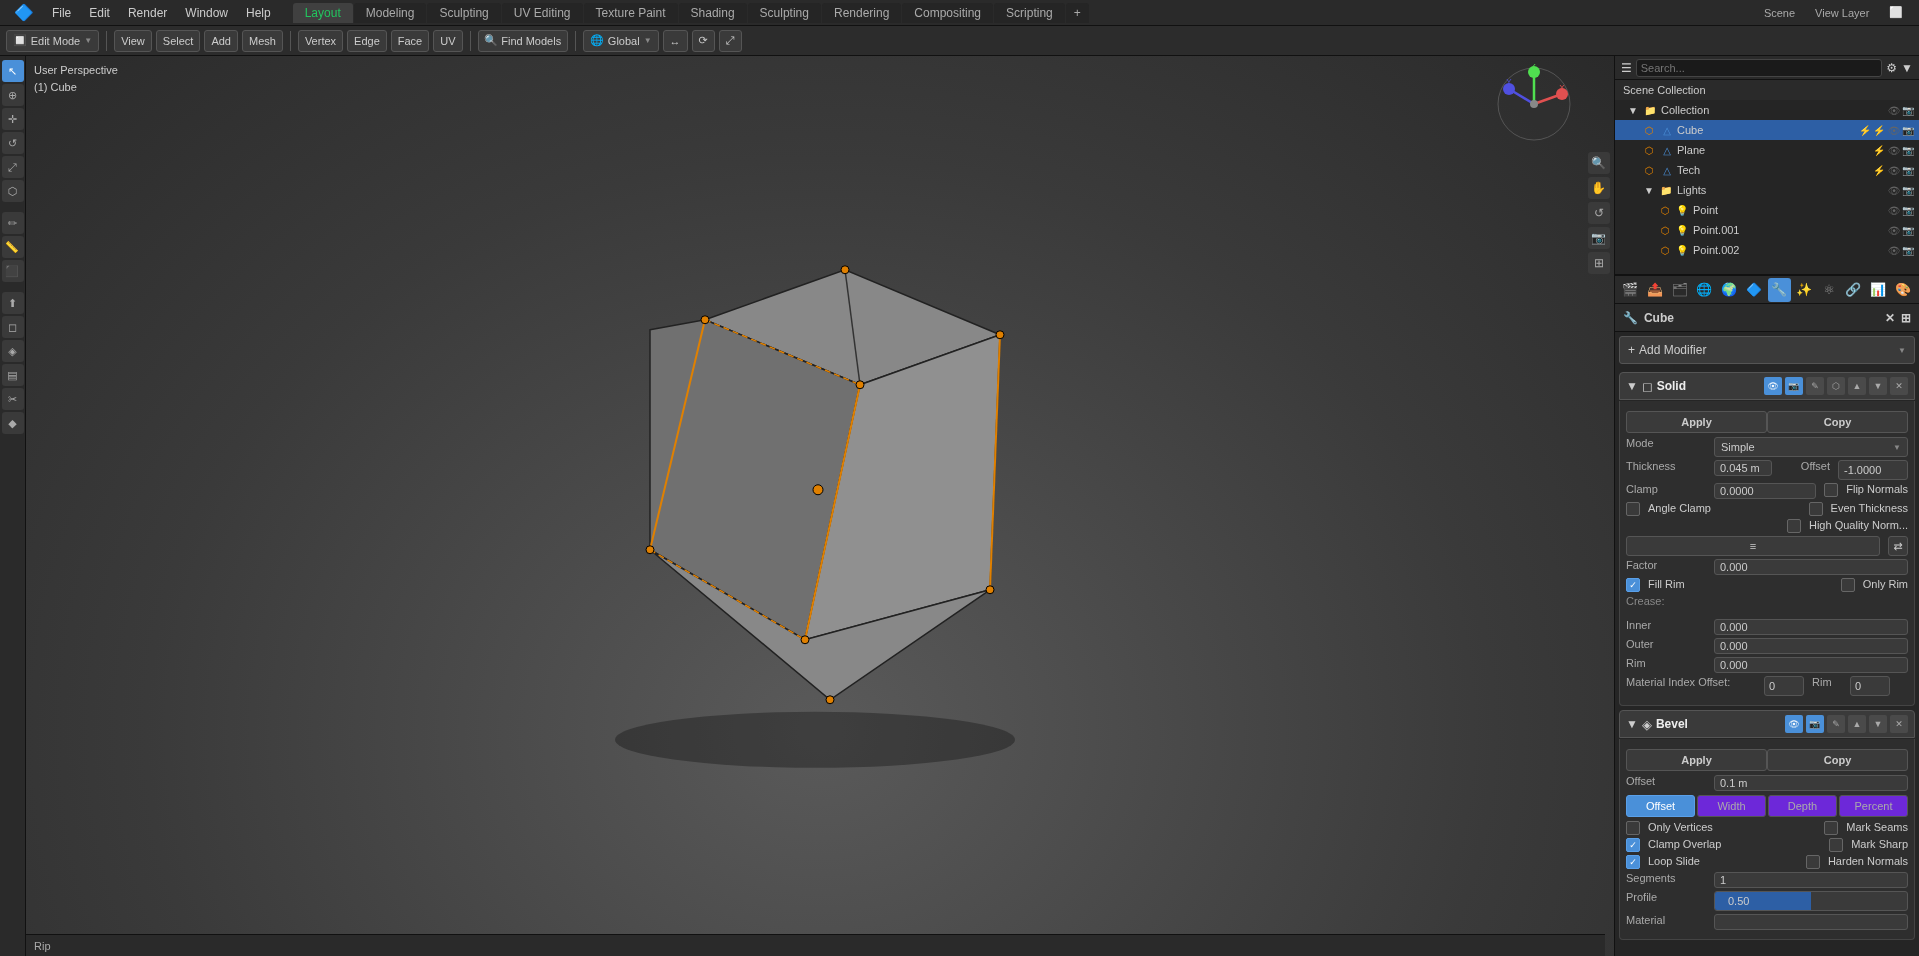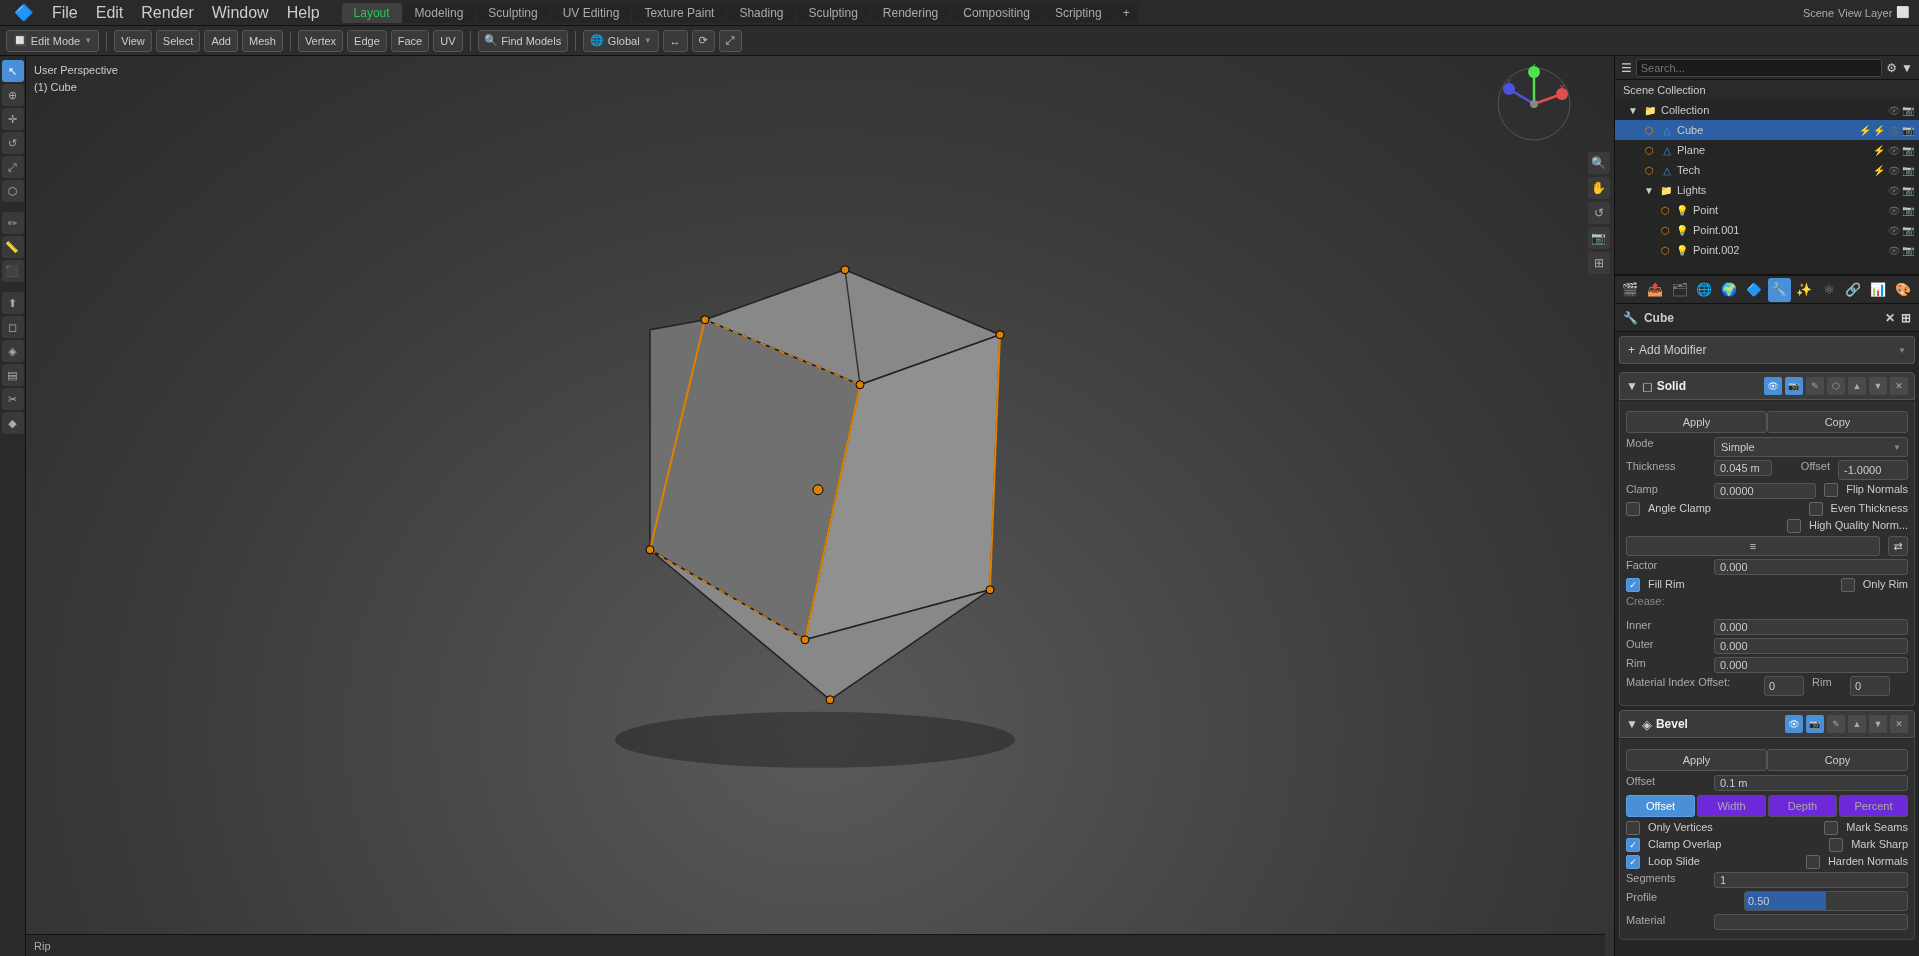--- a/index.html
+++ b/index.html
@@ -26,21 +26,21 @@
     }
     .top-menu-left {
       display: flex;
       align-items: center;
       padding: 0 6px;
       gap: 2px;
     }
     .menu-item {
       padding: 2px 8px;
       color: #ccc;
-      font-size: 16px;
+      font-size: 12px;
       cursor: pointer;
       border-radius: 3px;
     }
 
     
     .workspace-tabs {
       display: flex;
       align-items: center;
       flex: 1;
       padding-left: 8px;
@@ -56,22 +56,22 @@
       border-bottom: none;
     }
     .workspace-tab.active {
       background: #404040;
       color: #22c55e;
     }
 
     .top-right-icons {
       display: flex;
       align-items: center;
-      gap: 4px;
-      padding-right: 9px;
+      gap: 20px;
+      padding-right: 16px;
       color: #aaa;
       font-size: 11px;
     }
 
     
     .toolbar {
       height: 30px;
       background: #2c2c2c;
       display: flex;
       align-items: center;
@@ -413,20 +413,21 @@
     }
     .prop-checkbox.checked {
       background: #4a90d9;
       border-color: #5aa0e9;
       color: #fff;
     }
 
     .apply-copy-row {
       display: flex;
       margin: 4px 0;
+      font-weight: bold;
     }
     .apply-btn {
       flex: 1;
       height: 22px;
       background: #3a3a3a;
       border: 1px solid #555;
       border-radius: 3px;
       color: #ccc;
       font-size: 11px;
       display: flex;
@@ -483,22 +484,21 @@
     .prop-bar {
       flex: 1;
       height: 20px;
       background: #3a3a3a;
       border: 1px solid #555;
       border-radius: 3px;
       position: relative;
       overflow: hidden;
       display: flex;
       align-items: center;
-      padding: 0 3px;
-      margin-left: 30px;
+      padding: 0 13px;
     }
     .prop-bar-fill {
       position: absolute;
       left: 0;
       top: 0;
       bottom: 0;
       background: #2d5fa5;
     }
     .prop-bar-text {
       position: relative;

